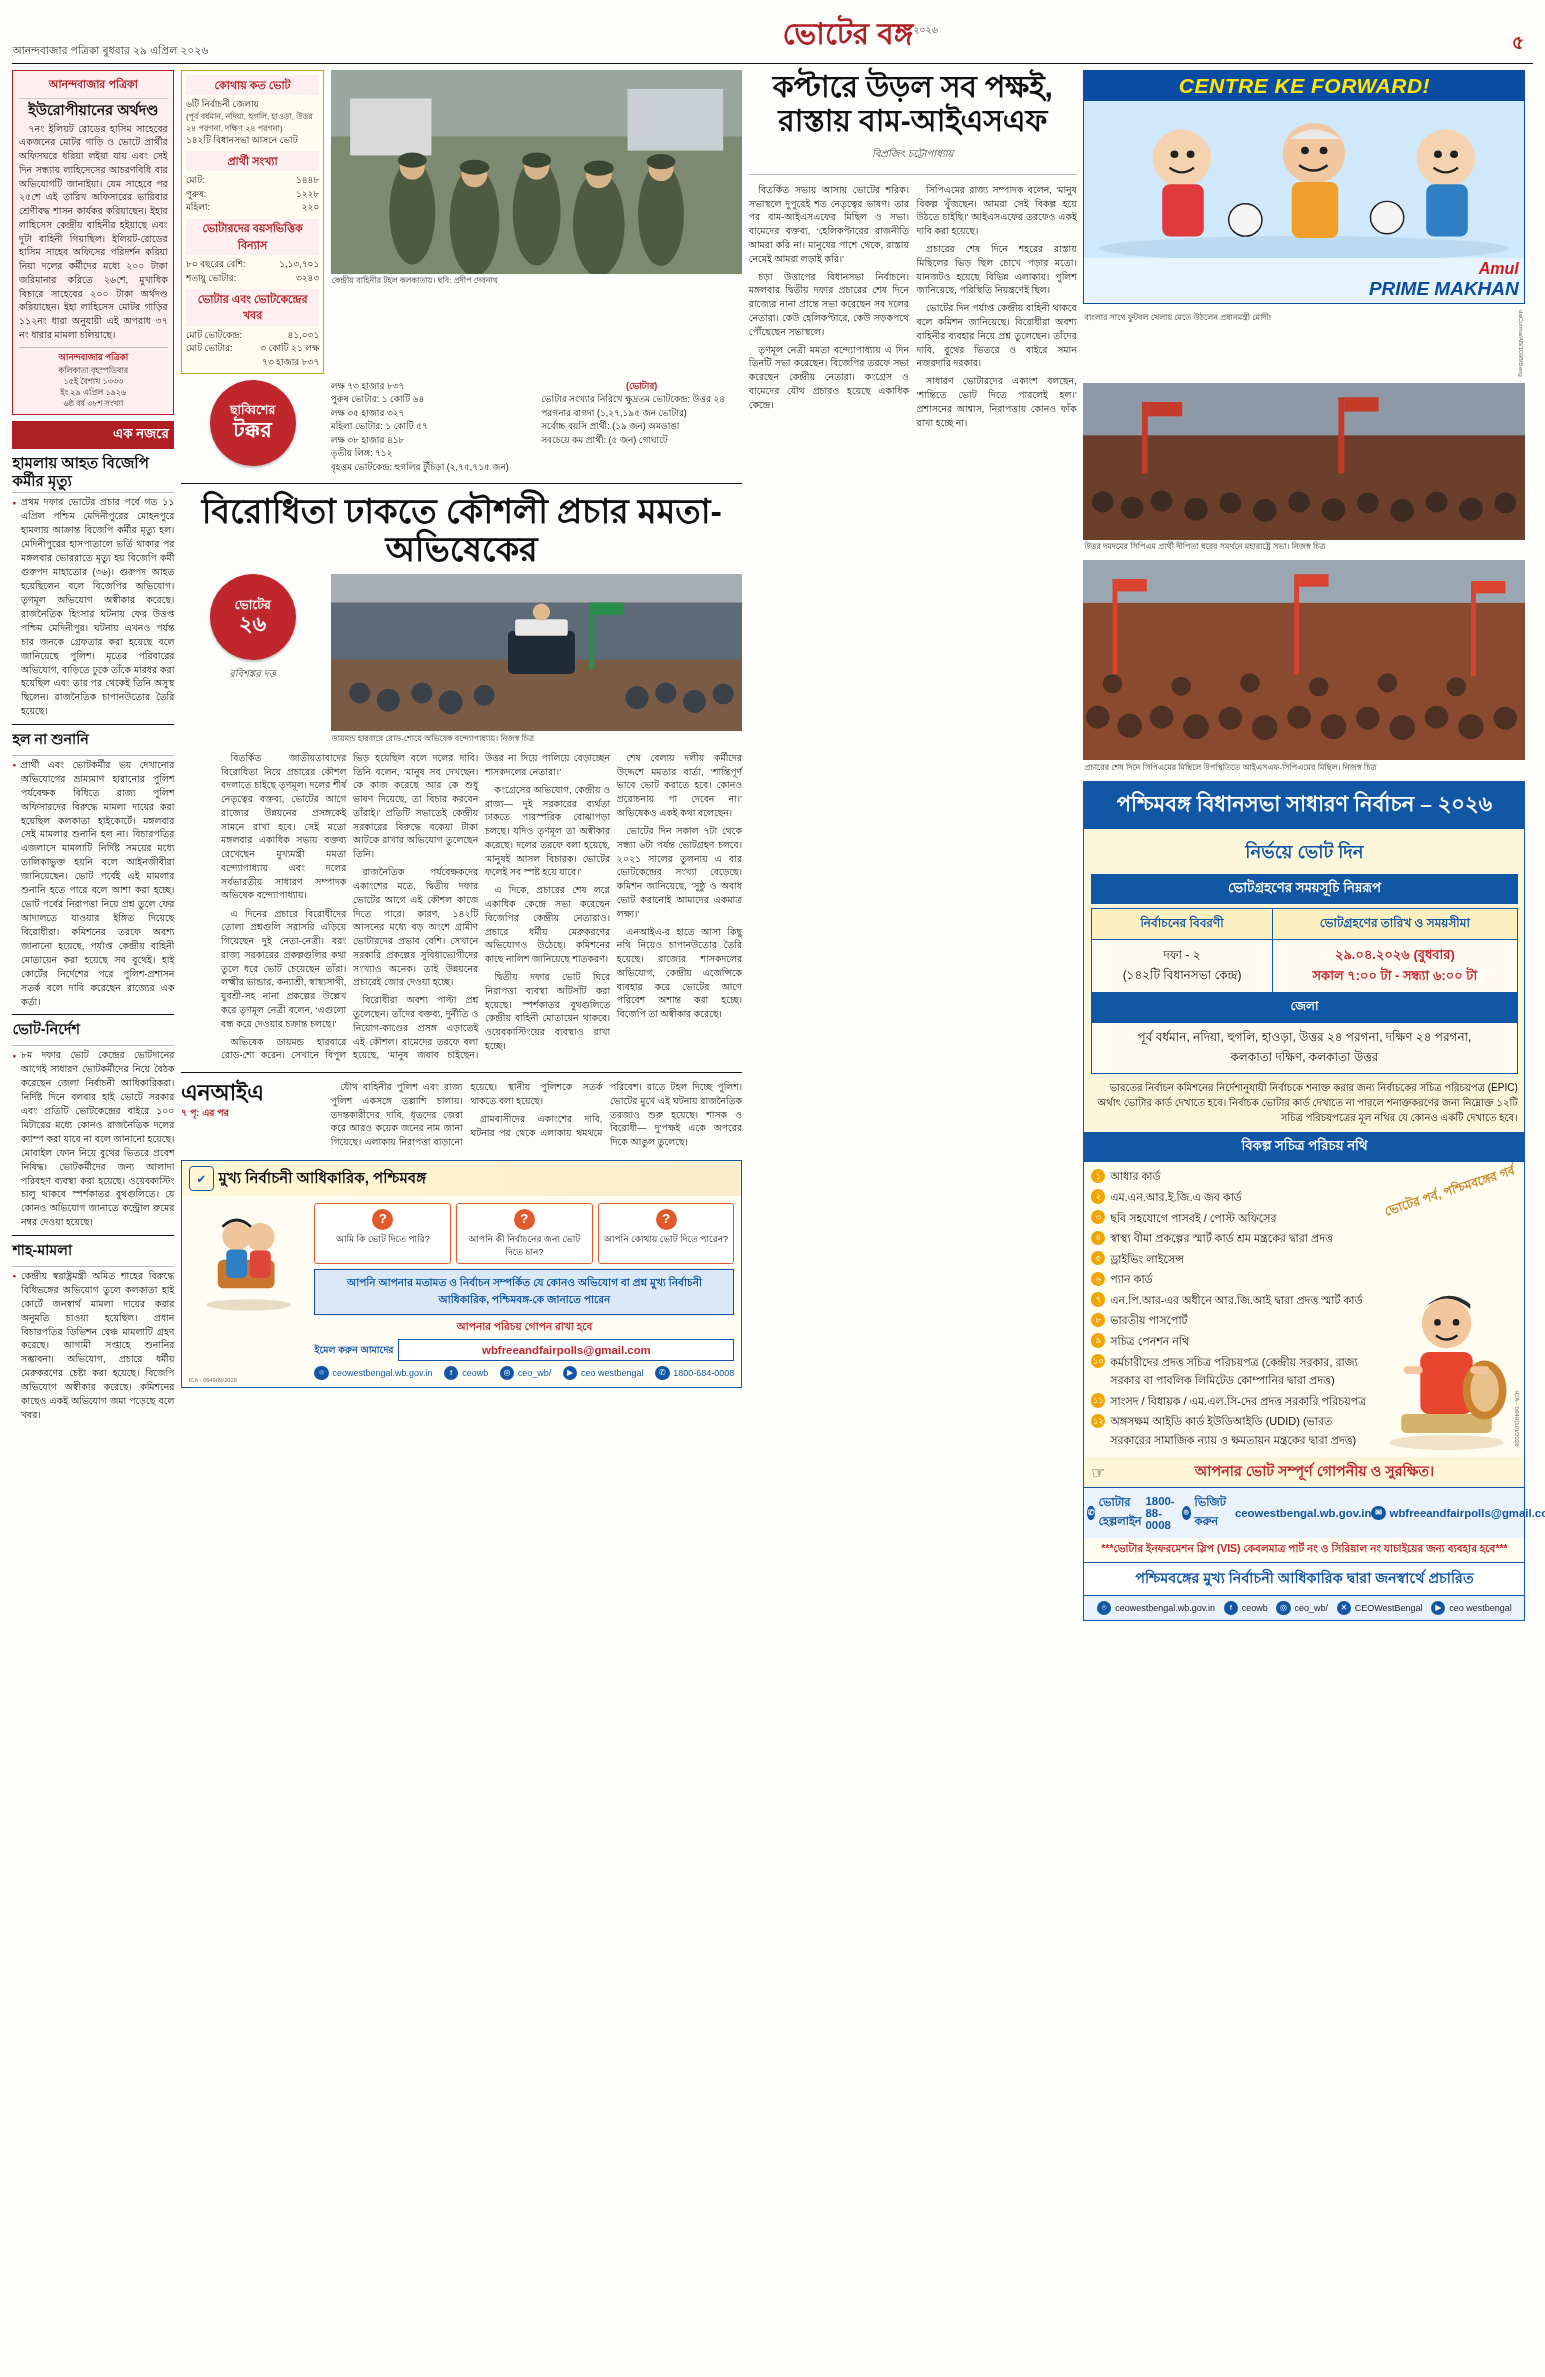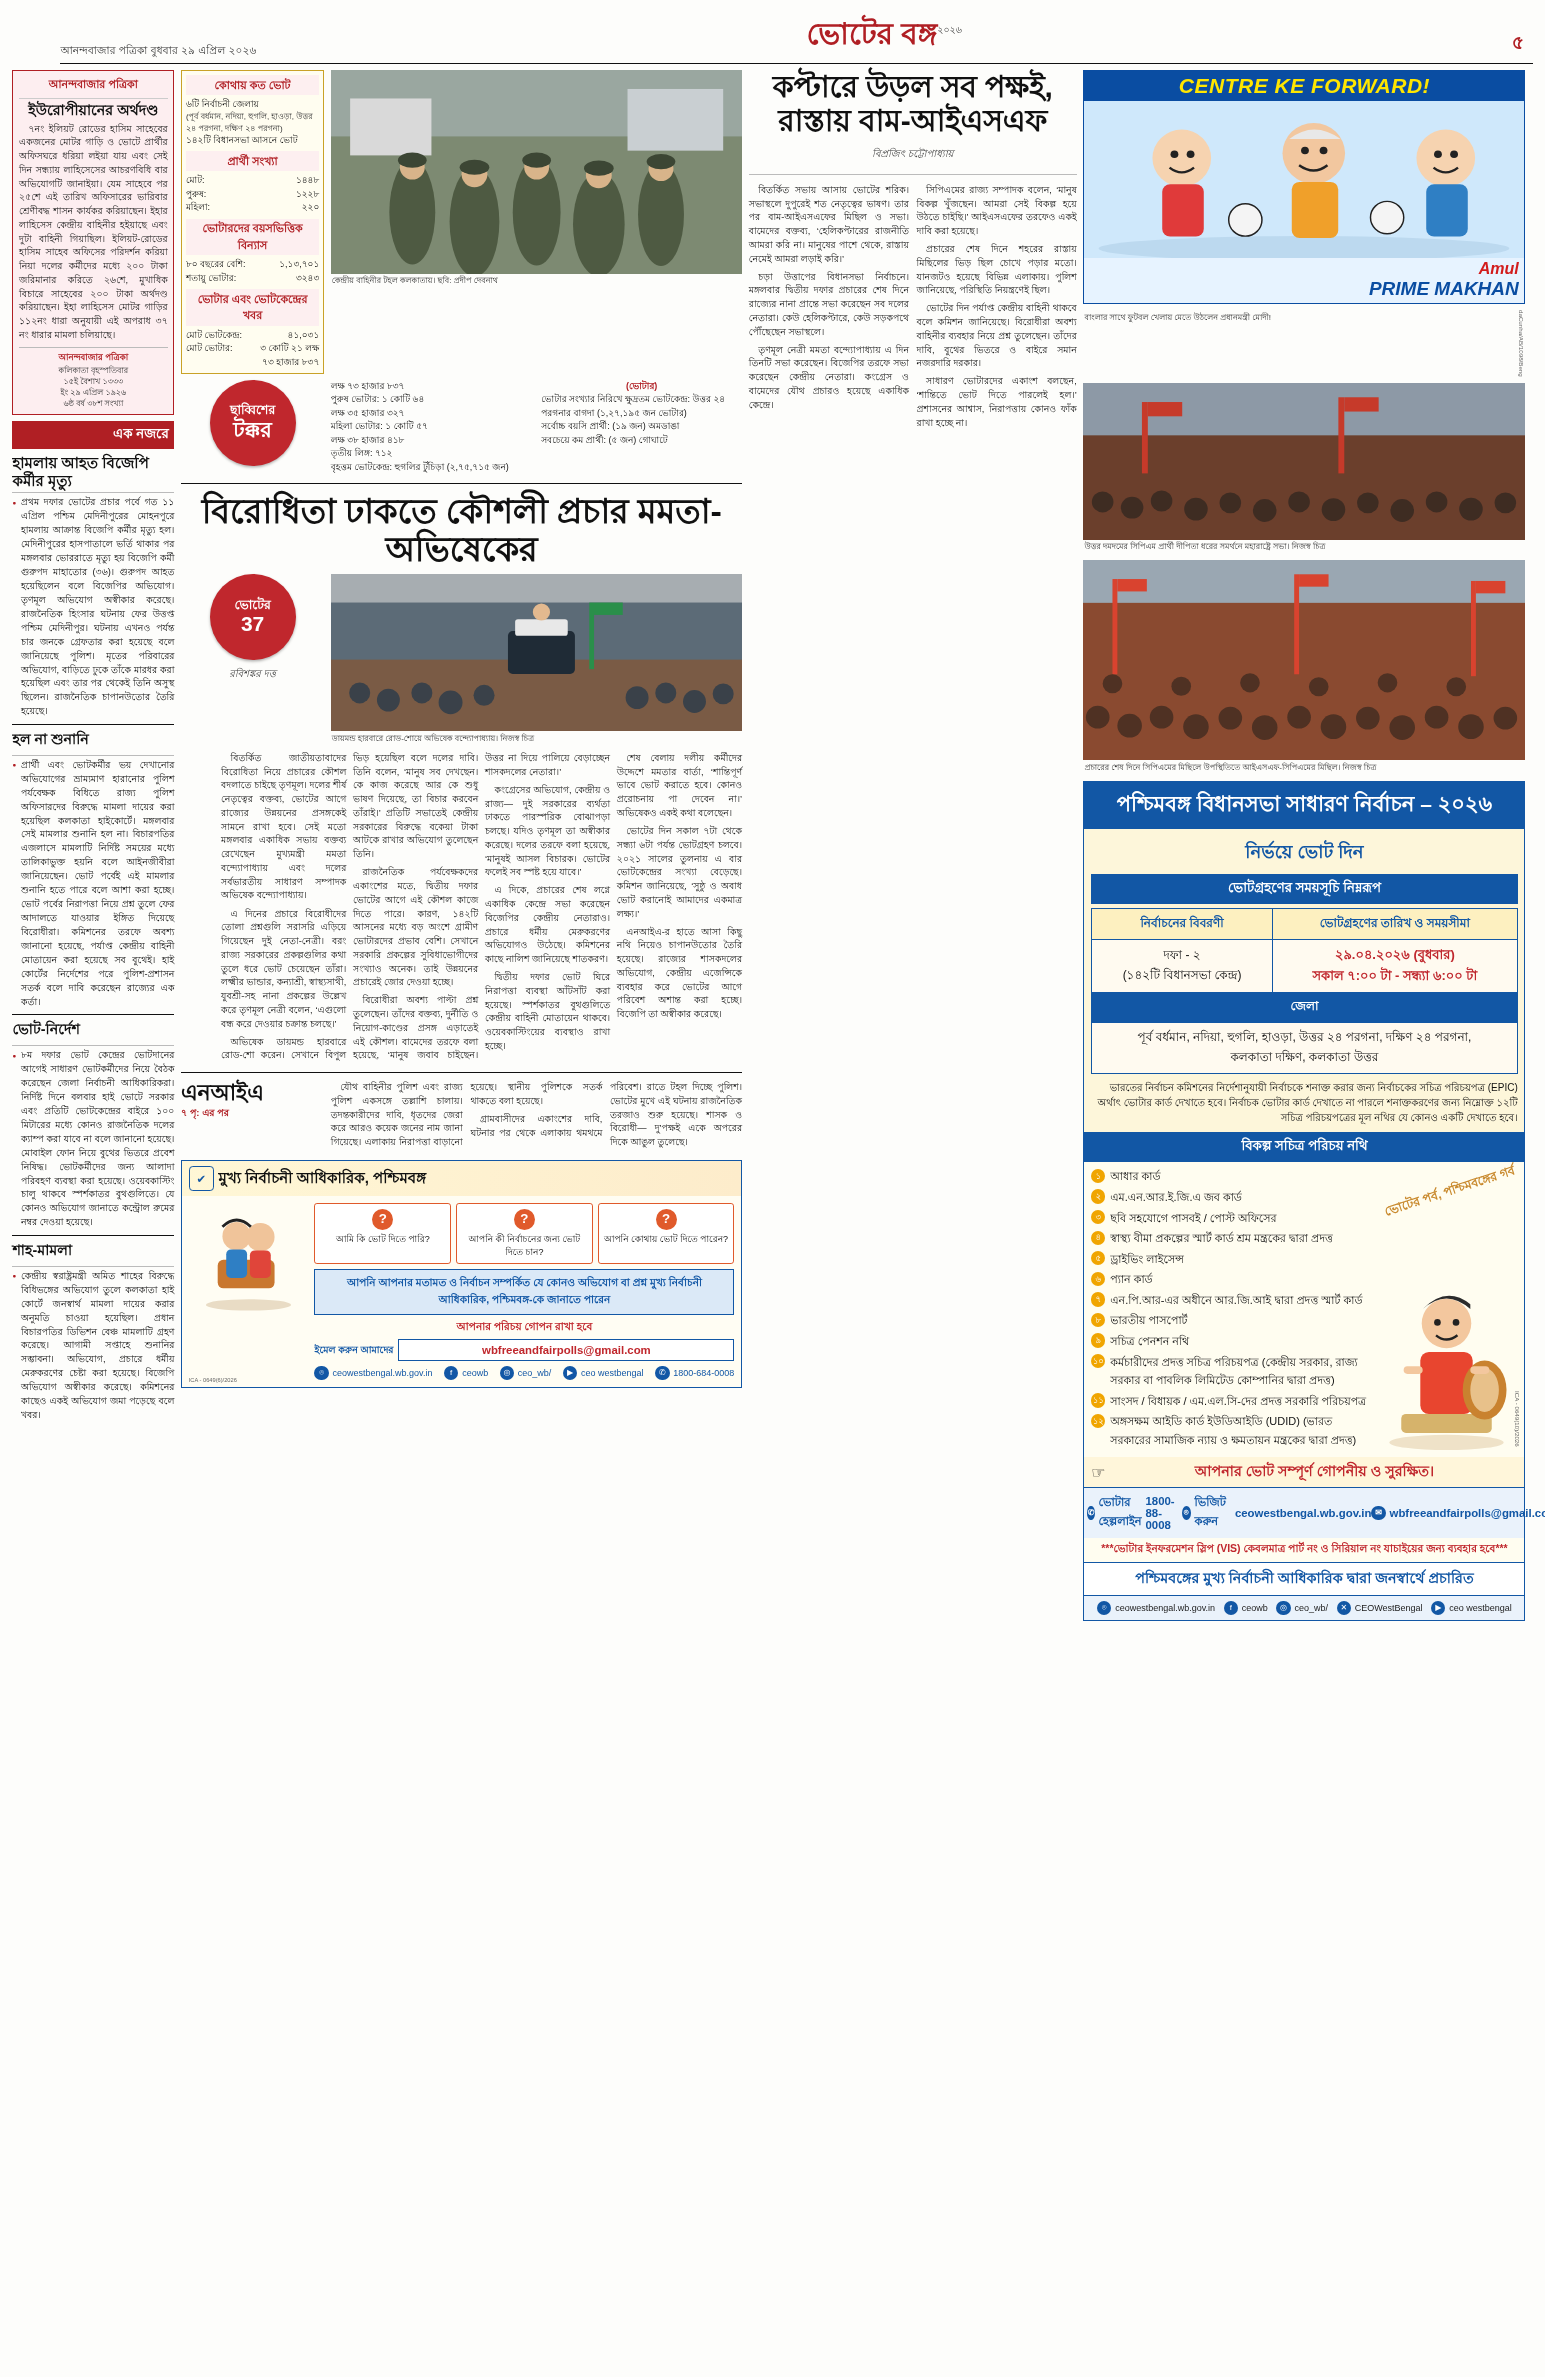--- a/index.html
+++ b/index.html
@@ -1,18 +1,18 @@
 <!DOCTYPE html>
 <html style="font-size:7.6px"><head>
 <meta charset="utf-8">
 <style>
   html,body{margin:0;padding:0;background:#ffffff;}
   body{width:1545px;height:2389px;font-family:"Liberation Sans",sans-serif;color:#111;position:relative;}
   .page{position:relative;width:1545px;height:2389px;background:#fdfdfb;box-sizing:border-box;padding:10.5px 12.4px;}
-  .masthead{display:flex;align-items:flex-end;justify-content:space-between;border-bottom:1.4px solid #111;padding-bottom:3.8px;margin-left:48px;}
+  .masthead{display:flex;align-items:flex-end;justify-content:space-between;border-bottom:1.4px solid #111;padding-bottom:3.8px;}
   .mast-left{font-size:10.5px;color:#333;letter-spacing:0.2px;}
   .mast-center{font-size:29.5px;font-weight:bold;color:#b01f24;text-align:center;flex:1;}
   .mast-center .sub{font-size:9.5px;color:#444;font-weight:normal;vertical-align:super;}
   .mast-right{font-size:19px;color:#b01f24;font-weight:bold;padding-right:8.6px;}
   .cols{display:flex;gap:6.7px;margin-top:5.7px;}
   .col{display:flex;flex-direction:column;gap:5.7px;}
   .c1{width:162px;}
   .c2{width:561px;}
   .c3{width:328px;}
   .c4{width:442px;}
@@ -255,21 +255,21 @@
         </div>
       </div>
 
       <div class="rule"></div>
       <div class="headline" style="text-align:center;font-size:34px;">বিরোধিতা ঢাকতে কৌশলী প্রচার মমতা-অভিষেকের</div>
 
       <div style="display:flex;gap:6.7px;">
         <div style="width:143px;display:flex;flex-direction:column;align-items:center;gap:2.9px;">
           <div class="seal">
             <div class="t1">ভোটের</div>
-            <div class="t2">37</div>
+            <div class="t2">২৬</div>
           </div>
           <div class="byline">রবিশঙ্কর দত্ত</div>
         </div>
         <div style="flex:1;">
           <div class="photo rally" style="height:157px;">
             <svg width="100%" height="100%" viewBox="0 0 860 330" preserveAspectRatio="none">
               <rect width="860" height="330" fill="#5c6b77"></rect>
               <rect y="180" width="860" height="150" fill="#7a5b45"></rect>
               <g fill="#2f3d4a" opacity=".85">
                 <circle cx="60" cy="250" r="22"></circle>

